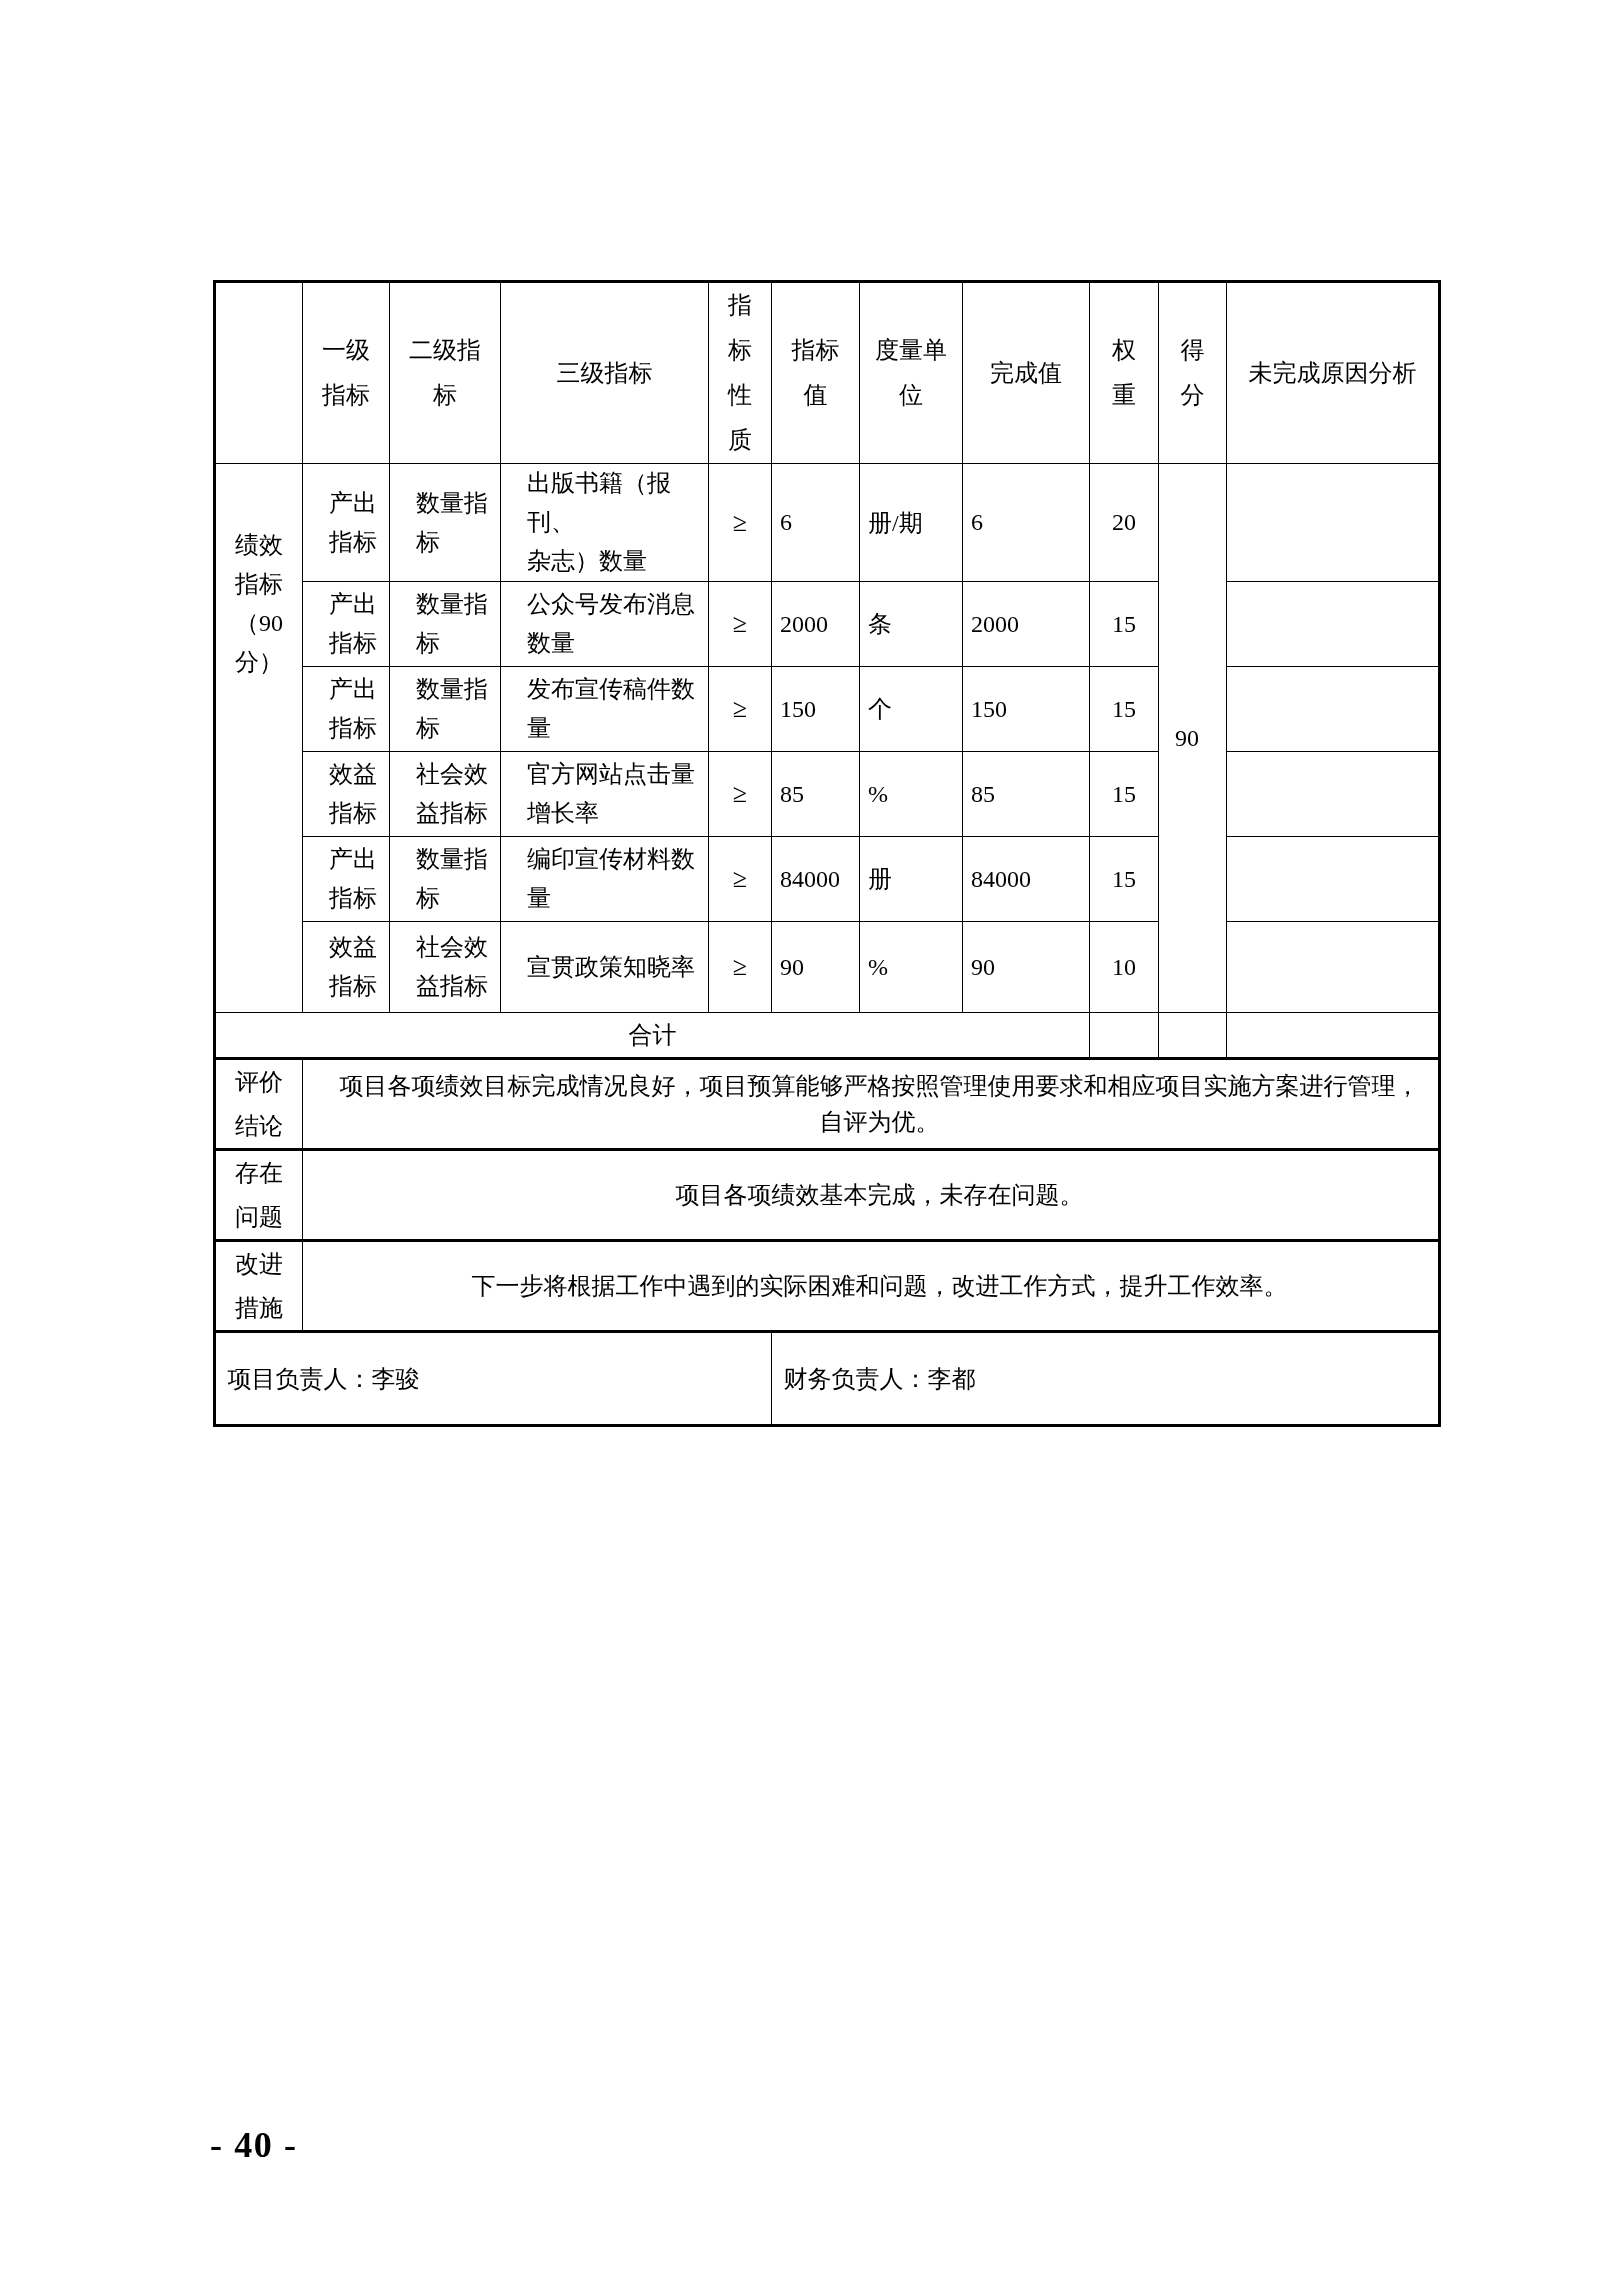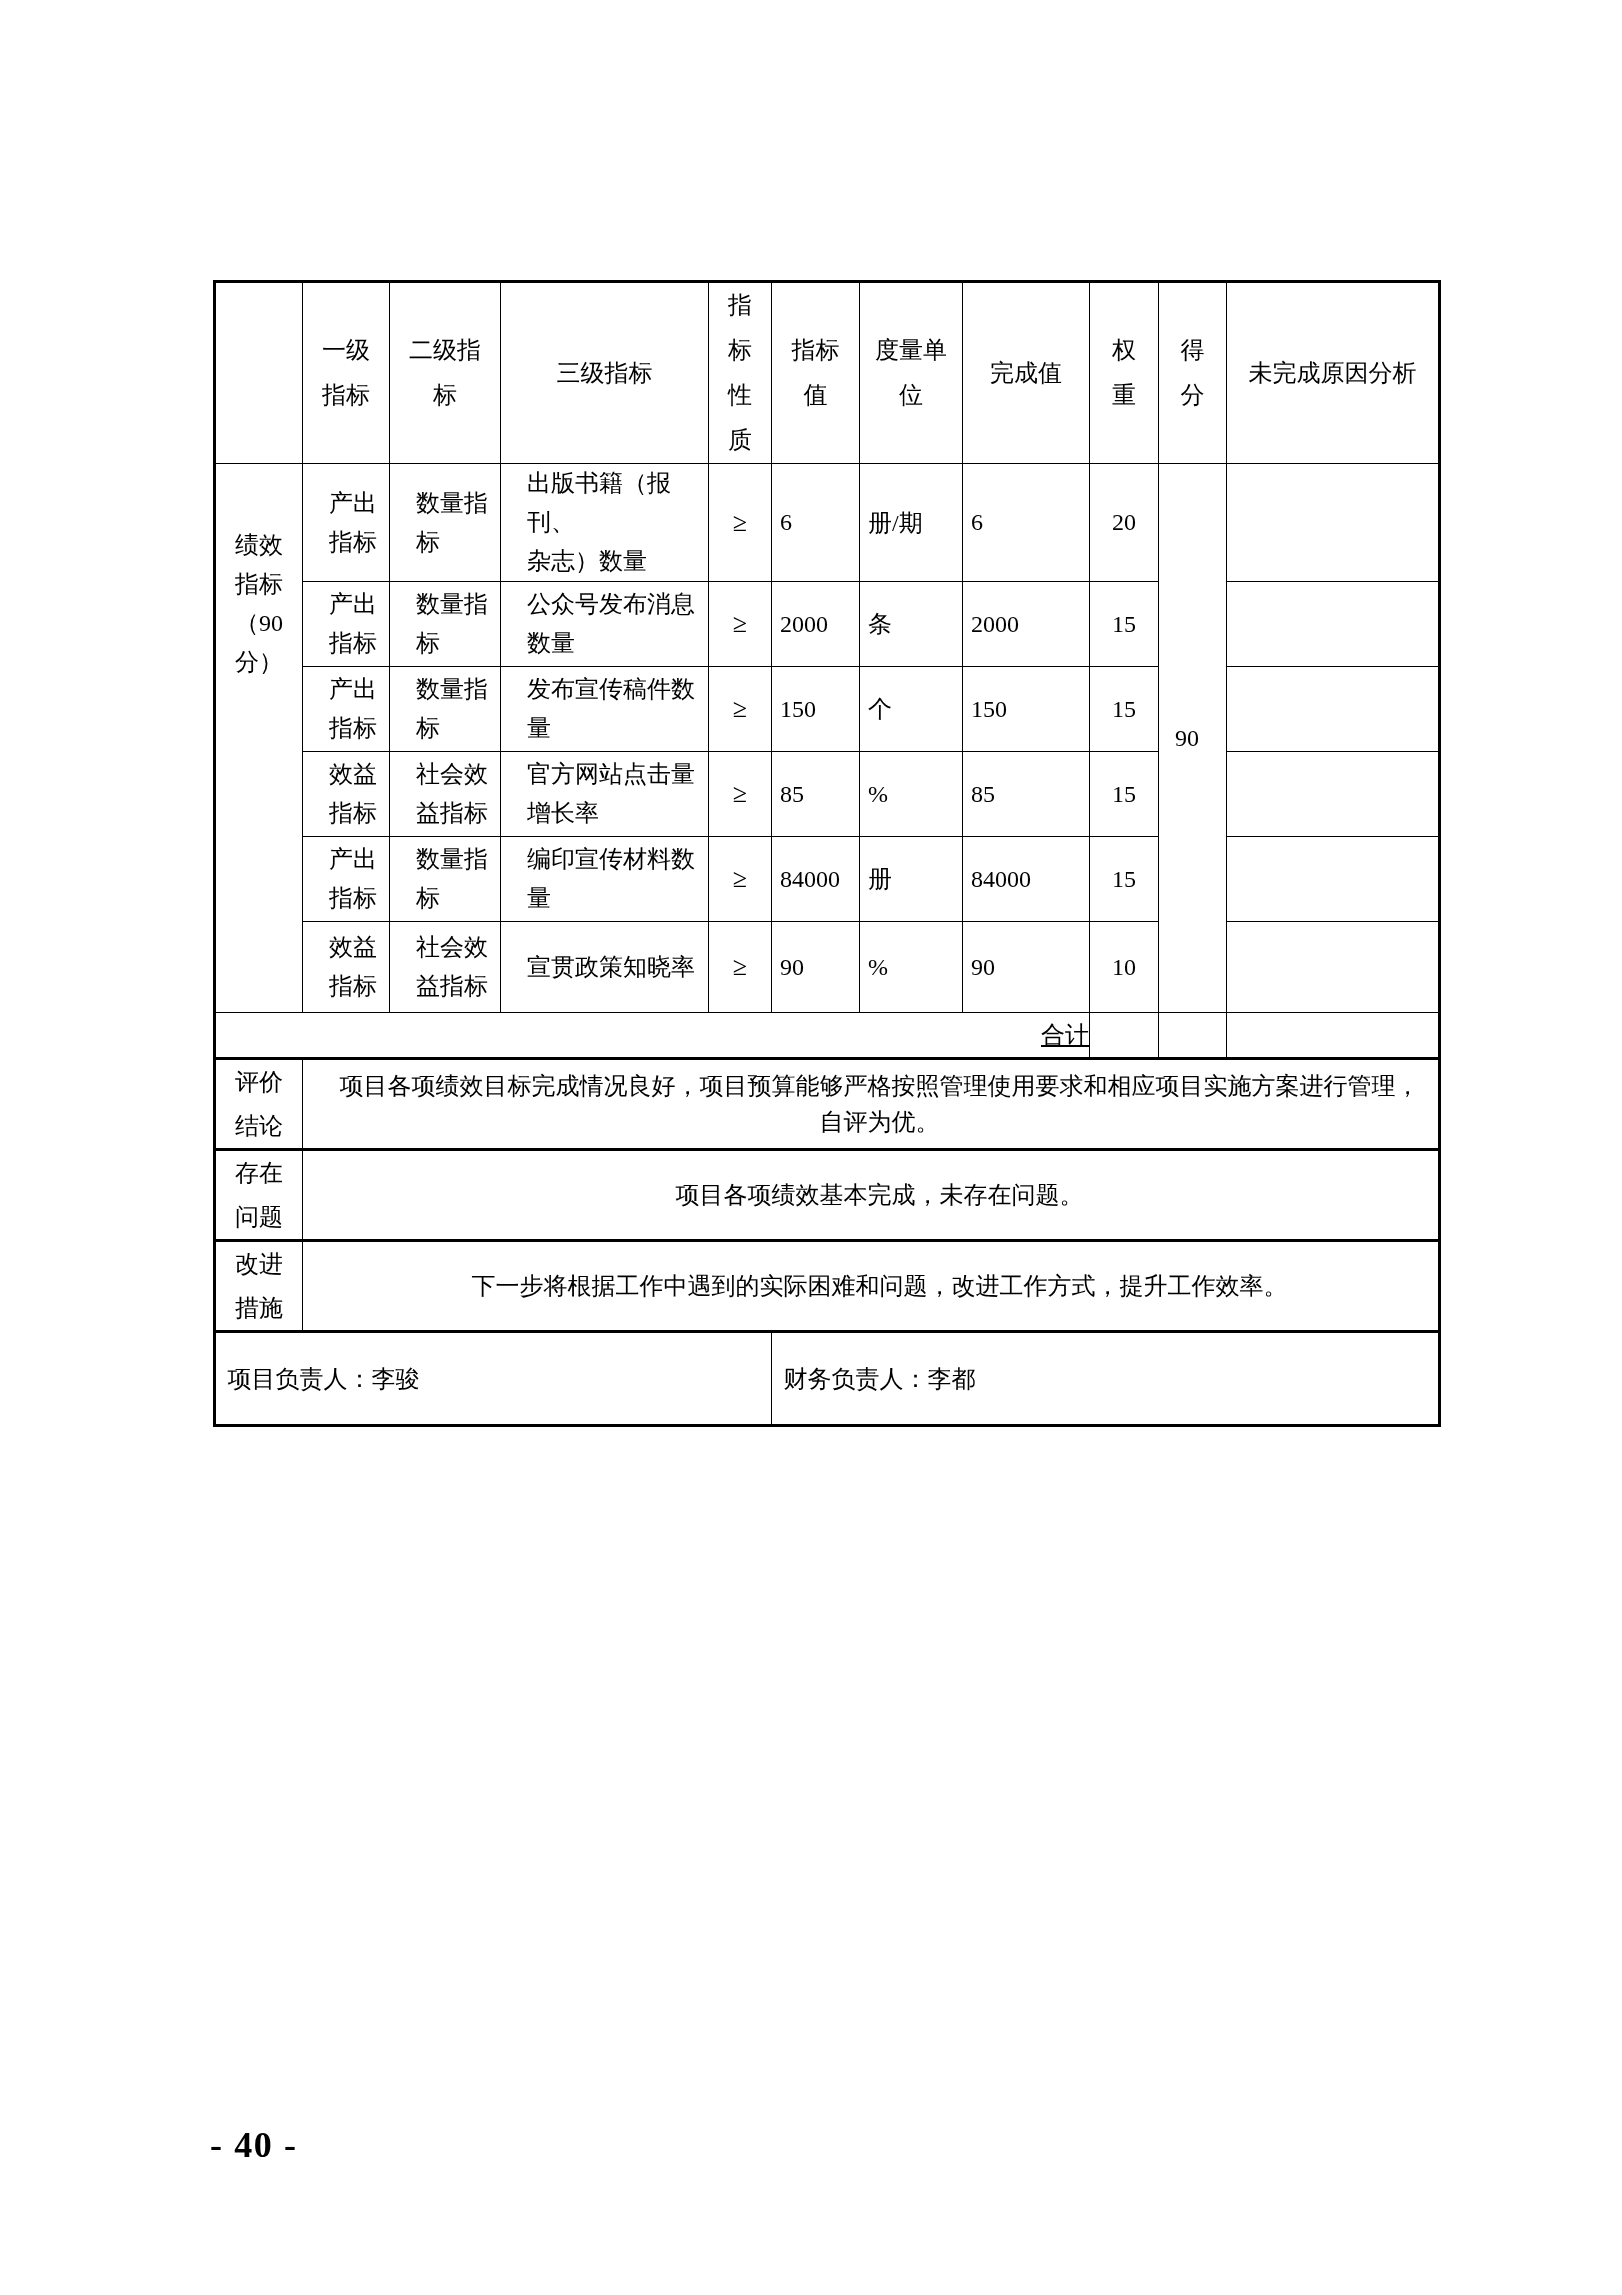--- a/index.html
+++ b/index.html
@@ -36,21 +36,21 @@
   td.w{text-align:center;}
   td.group{
     vertical-align:top;text-align:center;
     padding-top:62px;line-height:39px;
   }
   td.score{
     vertical-align:middle;text-align:left;padding-left:16px;
   }
   
   tr.total{height:46px;}
-  td.totalcell{text-align:right;text-decoration:underline;}
+  td.totalcell{text-align:center;}
   
   tr.sect td{border-top:3.2px solid #000;}
   tr.sect{height:86px;}
   tr.sect2{height:87px;}
   tr.sect3{height:89px;}
   td.slabel{text-align:center;line-height:44px;}
   td.scontent{text-align:center;padding-left:18px;line-height:36px;}
   
   tr.sig{height:94px;}
   tr.sig td{border-top:3.2px solid #000;vertical-align:middle;margin-top:8px;}

